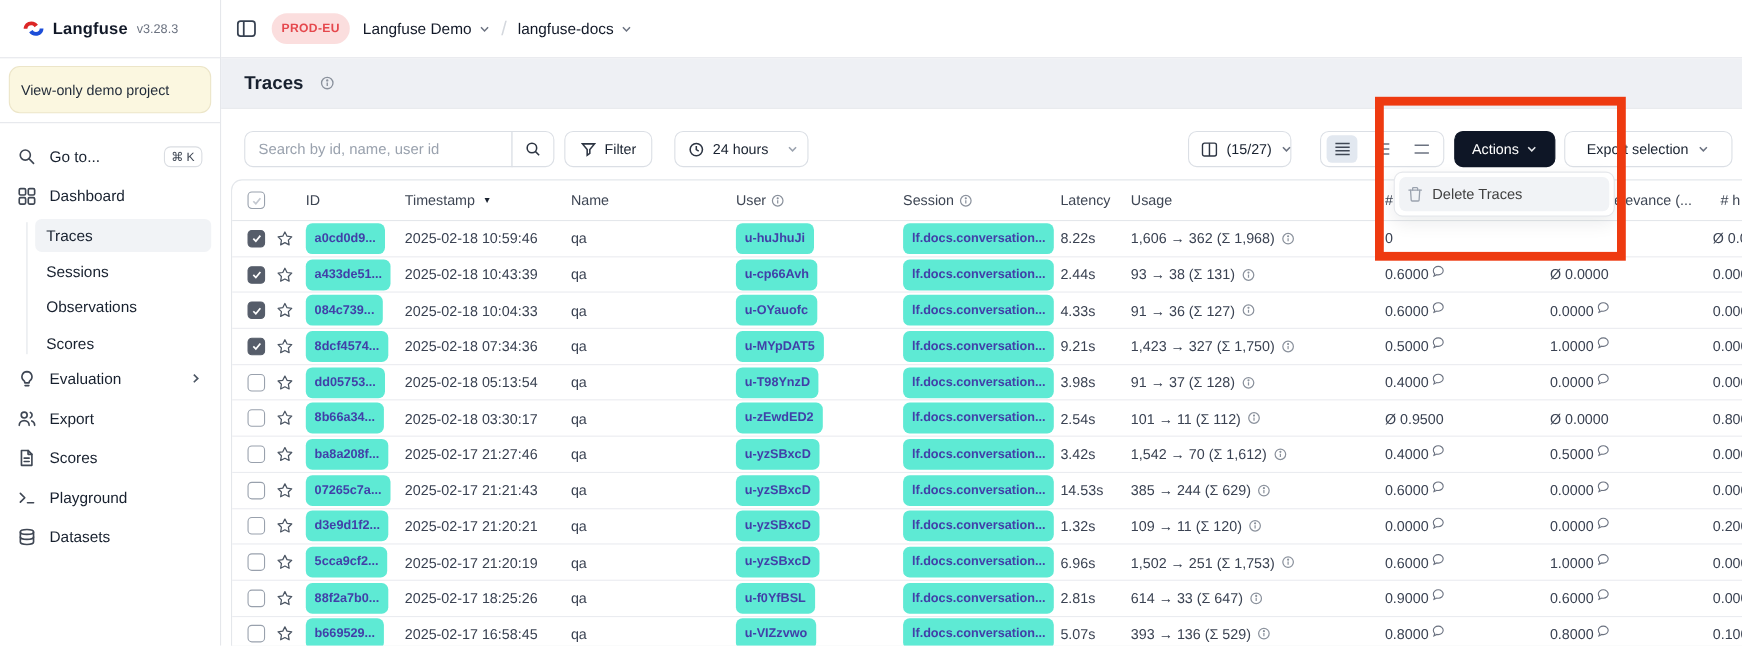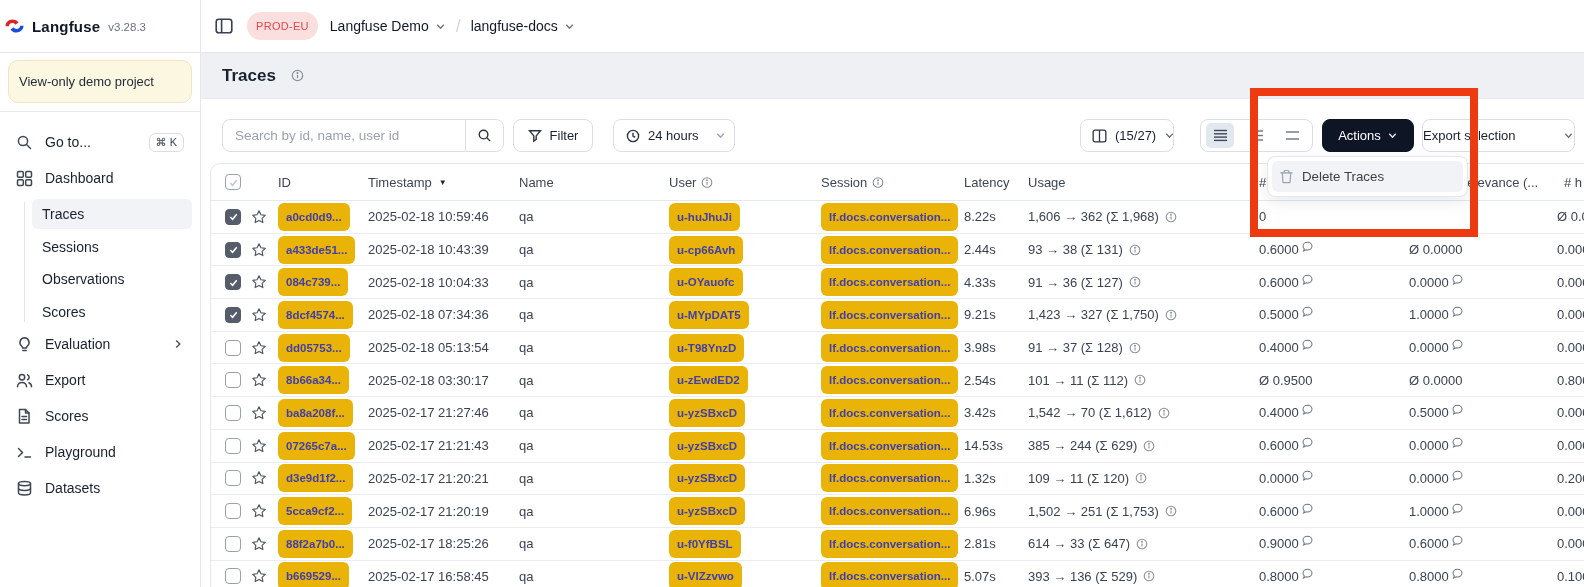--- a/index.html
+++ b/index.html
@@ -1,70 +1,70 @@
 <!DOCTYPE html>
 <html><head>
 <meta charset="utf-8">
 <style>
 *{margin:0;padding:0;box-sizing:border-box;}
 html,body{width:1584px;height:587px;}
 body{font-family:"Liberation Sans",sans-serif;position:relative;overflow:hidden;background:#fff;color:#111827;}
 svg{display:block;}
 
 .sidebar{position:absolute;left:0;top:0;width:201px;height:100%;border-right:1px solid #e5e7eb;background:#fff;z-index:2;}
-.side-top{height:53px;border-bottom:1px solid #e5e7eb;display:flex;align-items:center;padding:0 4px;}
+.side-top{height:53px;border-bottom:1px solid #e5e7eb;display:flex;align-items:center;padding:0 20px;}
 .brand{font-size:15px;font-weight:700;color:#111827;margin-left:7px;letter-spacing:.2px;}
 .version{font-size:11.5px;color:#6b7280;margin-left:8px;margin-top:2px;}
 .banner-wrap{padding:7px 8px 8px 8px;border-bottom:1px solid #e5e7eb;}
 .banner{background:#fbf7e0;border:1px solid #ece5c8;border-radius:10px;padding:13px 10px;font-size:13px;color:#1f2937;}
 .banner span[data-name="banner-link"]{cursor:pointer;}
 .nav{padding:15px 8px 0 8px;}
 .nav-item{display:flex;align-items:center;height:30px;padding:0 8px;border-radius:6px;font-size:14px;color:#18212f;margin-bottom:6px;white-space:nowrap;}
 .nav-item .ic{width:17px;height:17px;margin-right:12px;flex:0 0 17px;color:#3f4754;}
 .nav-item.sub{margin-left:24px;padding-left:10px;margin-bottom:2.5px;height:30px;}
 .nav-item.active{background:#f1f3f6;}
 .sub-wrap{position:relative;}
 .sub-wrap:before{content:"";position:absolute;left:16px;top:3px;bottom:5px;width:1px;background:#e2e5e9;}
 .kbd{margin-left:auto;border:1px solid #dadde2;border-radius:6px;font-size:11px;color:#3f4754;padding:2px 6px;background:#fff;}
 .chev{margin-left:auto;color:#4b5563;}
 
 .topbar{position:absolute;left:201px;top:0;width:1383px;height:53px;border-bottom:1px solid #e5e7eb;display:flex;align-items:center;padding:0 14px;background:#fff;}
-.env-pill{background:#fbdede;color:#e5484d;font-size:11px;font-weight:400;letter-spacing:.3px;border-radius:999px;padding:8px 9px;margin:0 12px 0 14px;}
+.env-pill{background:#fbdede;color:#e5484d;font-size:11px;font-weight:700;letter-spacing:.3px;border-radius:999px;padding:8px 9px;margin:0 12px 0 14px;}
 .crumb{font-size:14px;font-weight:500;color:#111827;display:flex;align-items:center;gap:6px;white-space:nowrap;}
 .slash{color:#d4d8de;font-size:18px;margin:0 10px;font-weight:300;}
 
 .band{position:absolute;left:201px;top:53px;width:1383px;height:46px;background:#eef0f4;border-bottom:1px solid #e8eaee;display:flex;align-items:center;padding:0 21px;gap:9px;}
 .band h1{font-size:17px;font-weight:700;color:#18212f;}
 
 .ctl{position:absolute;height:33px;top:119px;background:#fff;border:1px solid #dbdfe5;border-radius:8px;display:flex;align-items:center;font-size:13px;color:#18212f;font-weight:500;gap:8px;white-space:nowrap;}
 .ctl .cicon{color:#2c3442;flex:0 0 auto;}
 .search-wrap{left:222px;width:244px;padding:0 12px;border-radius:8px 0 0 8px;color:#9aa2ae;font-weight:400;font-size:13.5px;}
 .search-btn{left:465px;width:39px;justify-content:center;border-radius:0 8px 8px 0;}
 .filter-btn{left:513px;width:80px;justify-content:center;padding:0 10px;}
 .time-btn{left:613px;width:122px;padding:0 12px;}
 .cols-btn{left:1080px;width:94px;padding:0 11px;}
 .density{left:1200px;width:113px;justify-content:space-between;padding:0 5px;}
 .density .d-btn{width:32px;height:25px;display:flex;align-items:center;justify-content:center;border-radius:5px;color:#3f4754;}
 .density .d-btn.sel{background:#e2e8f0;}
 .actions-btn{left:1322px;width:92px;background:#0e1626;border-color:#0e1626;color:#fff;justify-content:center;gap:6px;}
-.export-btn{left:1422px;width:153px;padding:0 0;justify-content:space-between;}
+.export-btn{left:1422px;width:153px;padding:0 20px;justify-content:flex-end;}
 .chev-s{color:#6b7280;flex:0 0 auto;}
 
 .table{position:absolute;left:210px;top:163px;width:1489px;height:425px;border:1px solid #e4e7eb;border-radius:10px 10px 0 0;background:#fff;overflow:hidden;}
 .thead{height:37px;border-bottom:1px solid #e4e7eb;position:relative;font-size:13px;color:#3e4654;font-weight:500;}
 .th{position:absolute;top:50%;transform:translateY(-50%);white-space:nowrap;display:flex;align-items:center;gap:5px;}
 .th-check{left:14px;}.th-id{left:67px;}.th-ts{left:157px;}.th-name{left:308px;}.th-user{left:458px;}.th-session{left:610px;}.th-latency{left:753px;}.th-usage{left:817px;}.th-sa{left:1048px;}.th-rel{left:1252px;}.th-sc{left:1353px;}
 .sort{font-size:8px;color:#18212f;margin-left:2px;}
 .tr{display:flex;align-items:center;height:32.7px;border-bottom:1px solid #eaecf0;font-size:13px;color:#3a4252;}
 .td{flex:0 0 auto;display:flex;align-items:center;white-space:nowrap;overflow:visible;}
 .c1{width:40px;padding-left:14px;}.c2{width:27px;}.c3{width:90px;}.c4{width:151px;}.c5{width:150px;}.c6{width:152px;}.c7{width:143px;}.c8{width:64px;}.c9{width:231px;}.c10{width:150px;}.c11{width:148px;}.c12{width:140px;}
 .cb{width:16px;height:16px;border:1.5px solid #99a1ad;border-radius:4px;background:#fff;display:flex;align-items:center;justify-content:center;}
 .cb.checked{background:#565d6a;border-color:#565d6a;}
 .star{color:#4b5563;line-height:1;}
-.pill{display:inline-block;background:#eab308;color:#4140a8;font-weight:600;font-size:11.5px;padding:8px 8px;border-radius:6px;white-space:nowrap;}
+.pill{display:inline-block;background:#5eead4;color:#4140a8;font-weight:600;font-size:11.5px;padding:8px 8px;border-radius:6px;white-space:nowrap;}
 .info-ic{margin-left:6px;color:#8a919c;flex:0 0 auto;}
 .bubble{margin-left:3px;margin-bottom:6px;color:#6b7280;}
 
 .menu{position:absolute;left:1267px;top:156px;width:201px;background:#fff;border:1px solid #e5e7eb;border-radius:8px;box-shadow:0 6px 16px rgba(15,23,42,.08);padding:4px;z-index:5;}
 .menu-item{display:flex;align-items:center;gap:8px;height:31px;padding:0 7px;border-radius:6px;font-size:13.3px;color:#1f2430;white-space:nowrap;}
 .menu-item.disabled{color:#404040;background:#f1f3f6;}
 .menu-item .mic{width:15px;height:15px;flex:0 0 15px;}
 
 .redbox{position:absolute;left:1250px;top:88px;width:228px;height:149px;border:8px solid #ee3a10;z-index:9;pointer-events:none;}
 </style>

